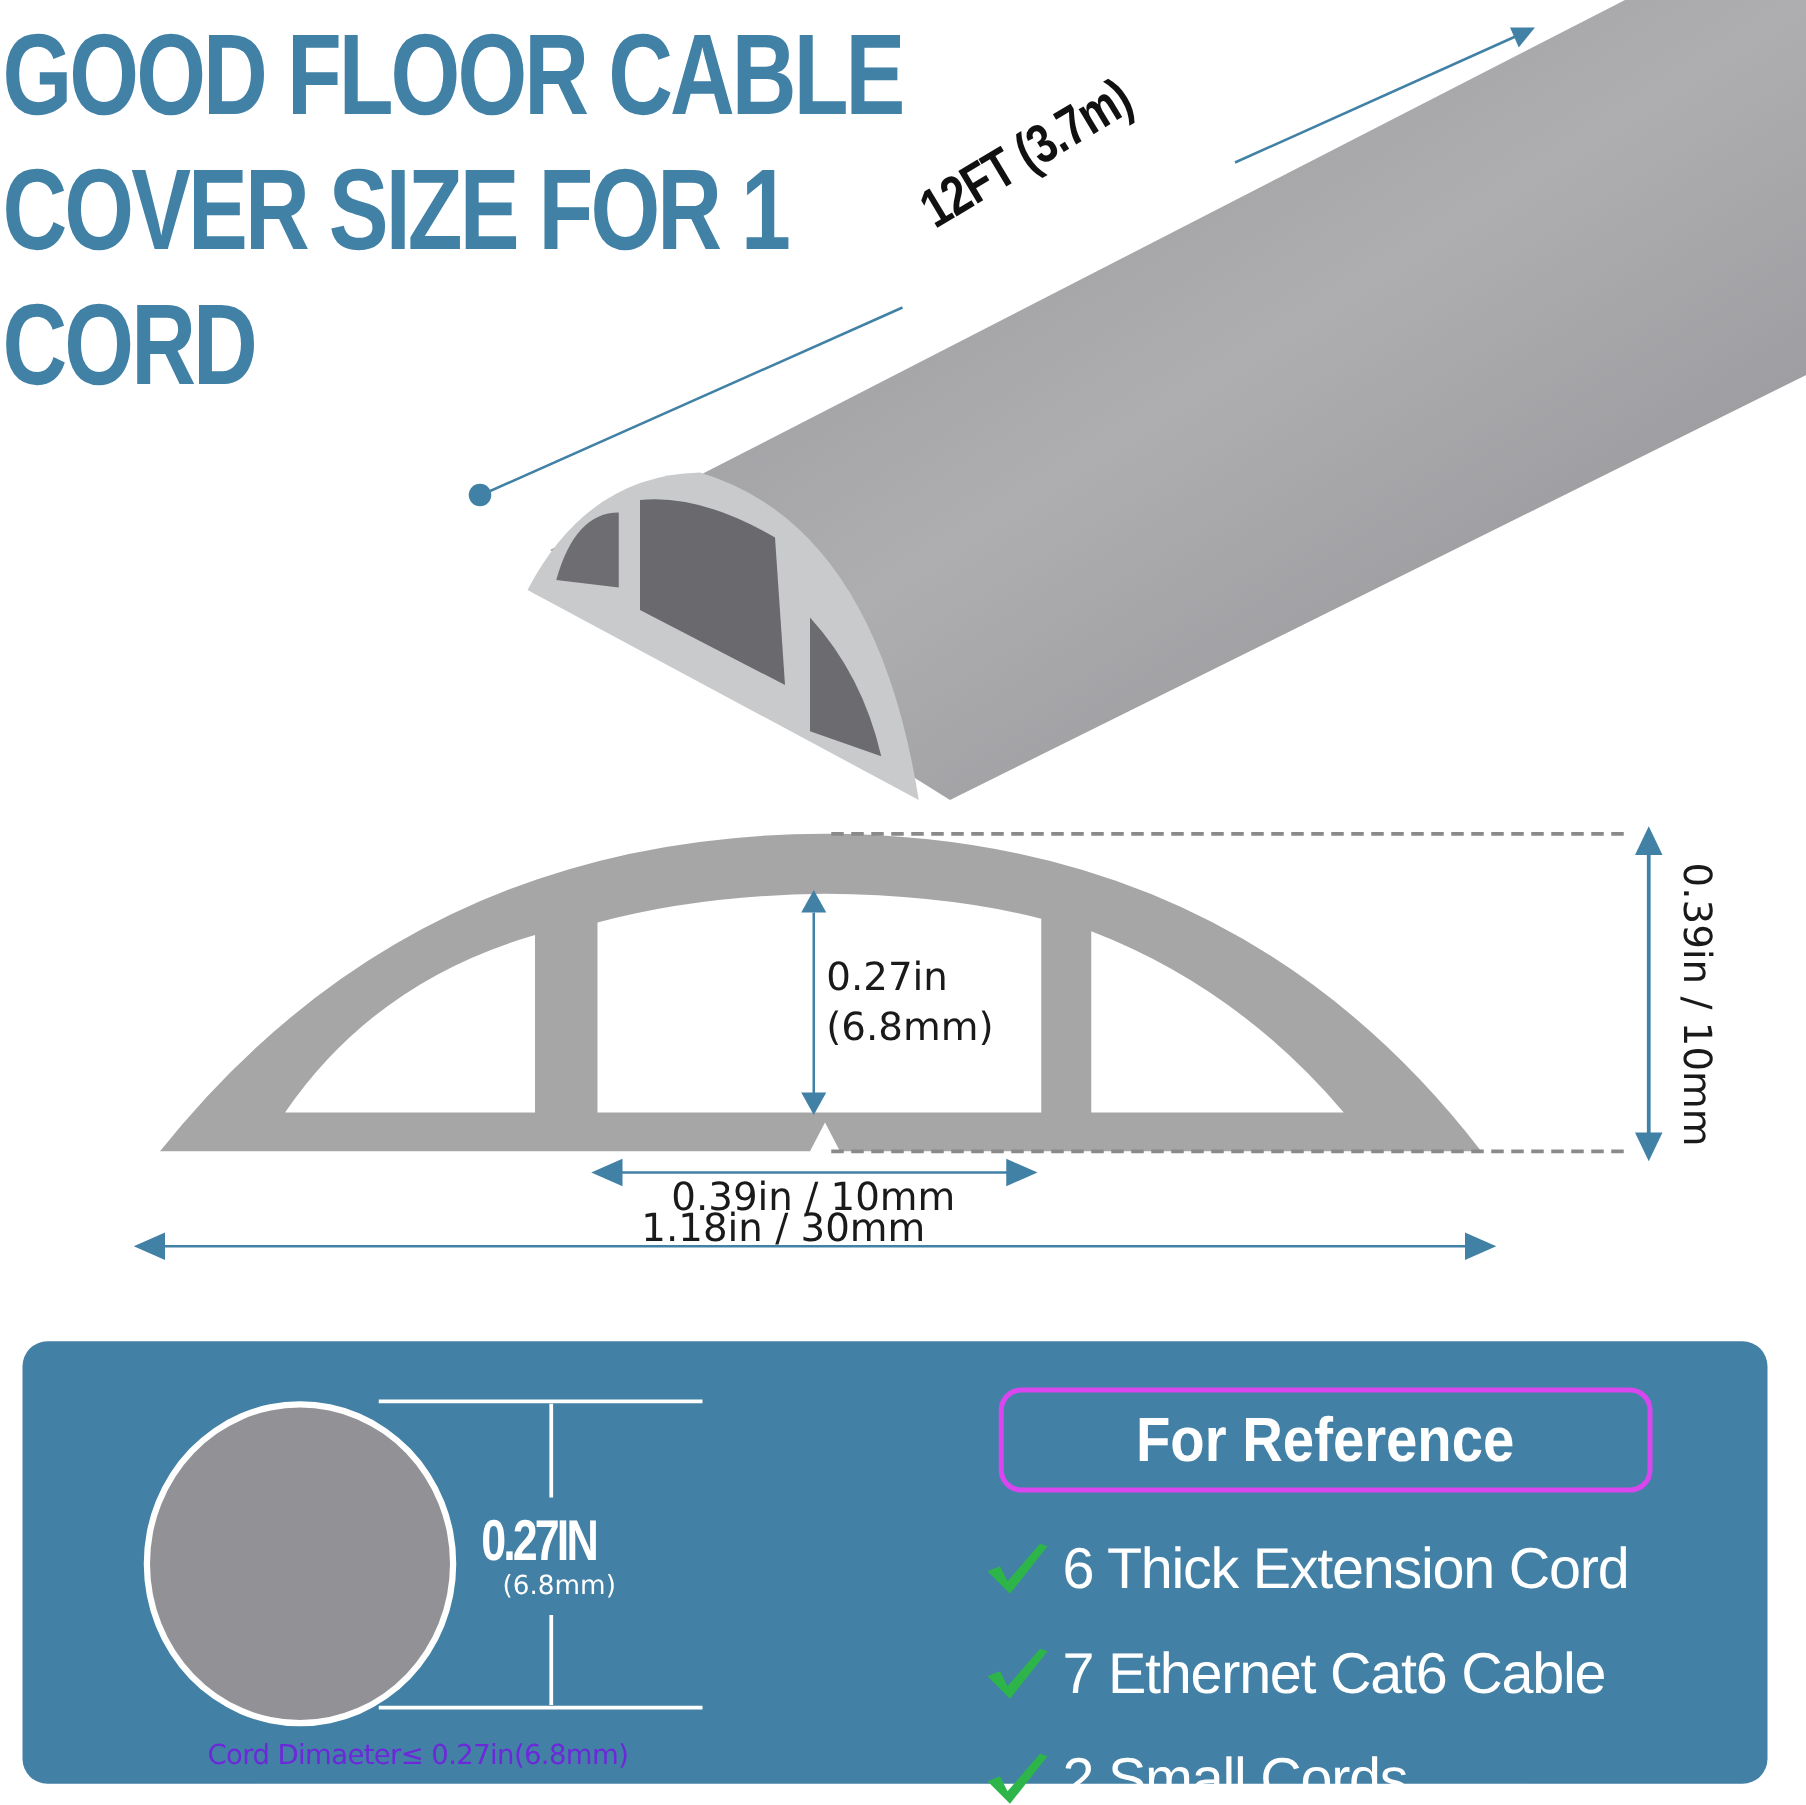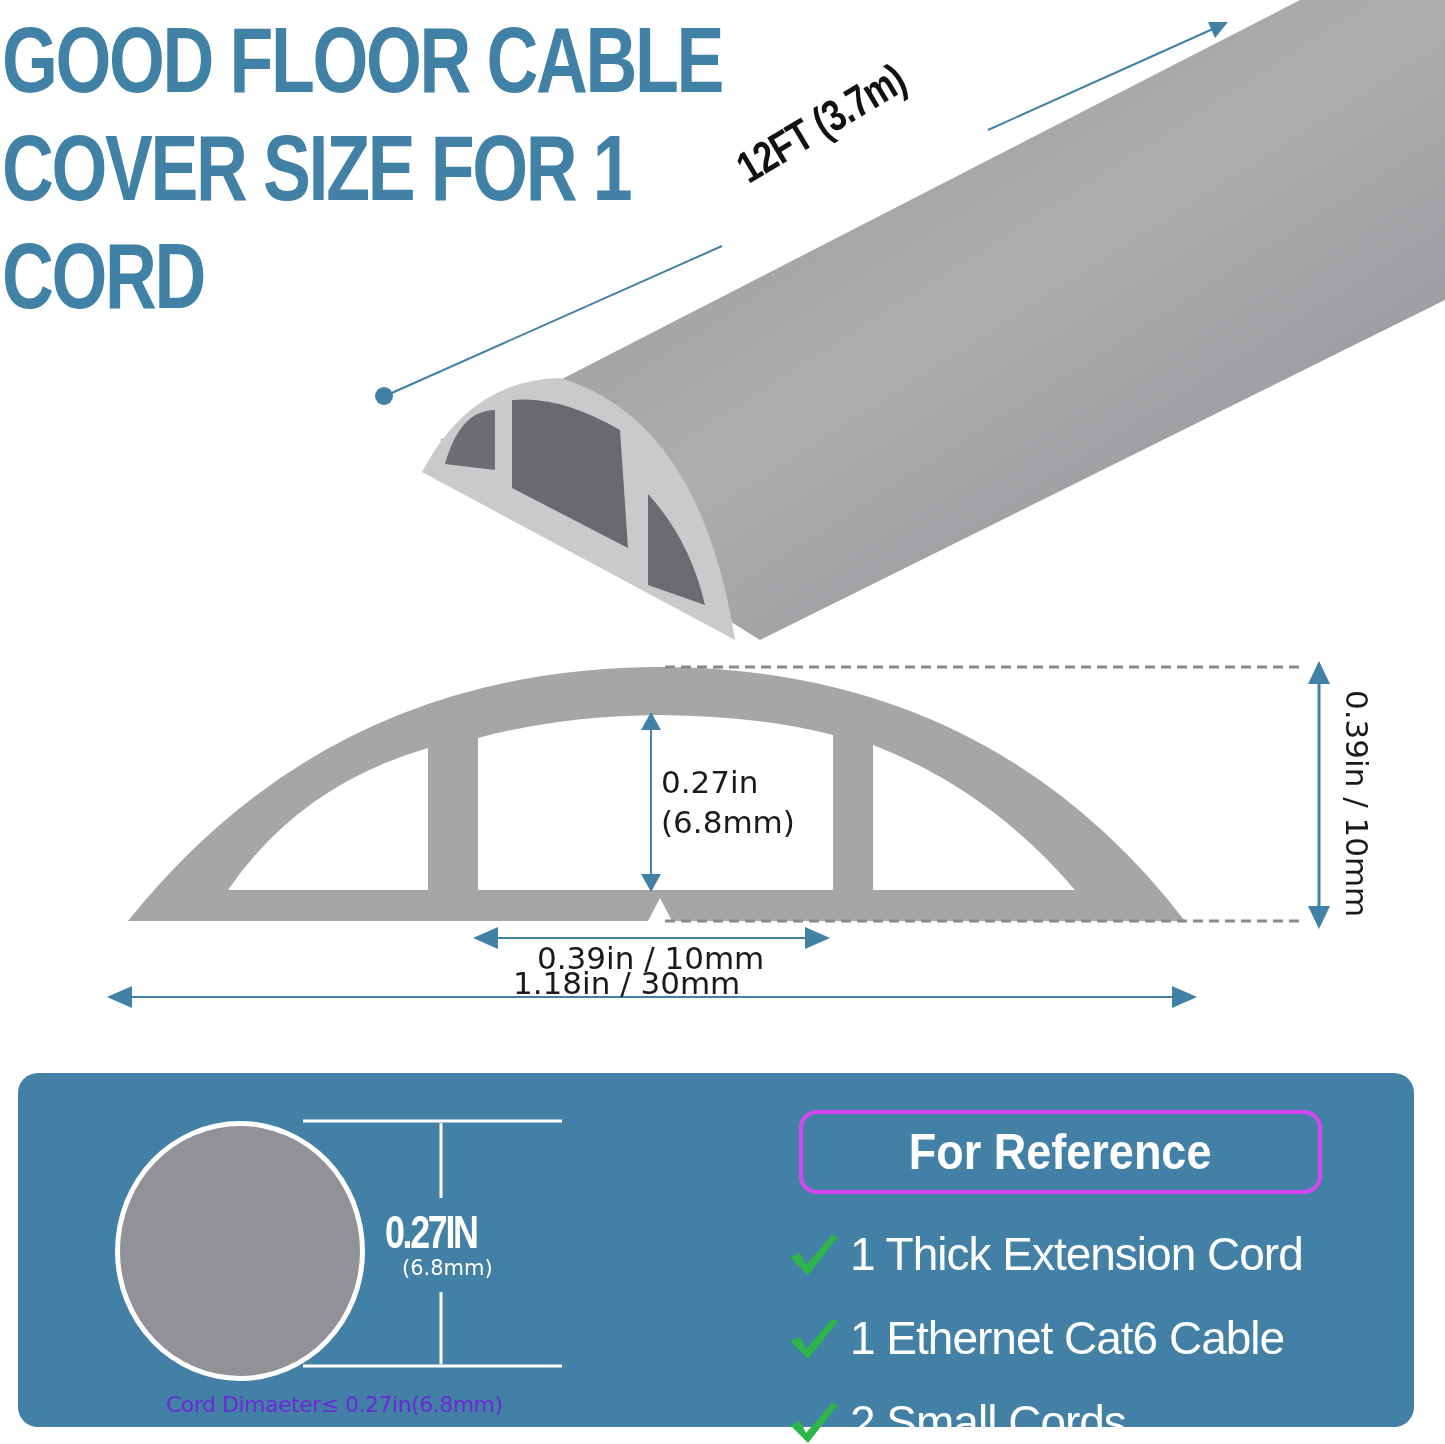--- a/index.html
+++ b/index.html
@@ -128,27 +128,27 @@
 
 <div class="ref-box">
     <span>For Reference</span>
   </div>
 
 <div class="ref-list">
   <div class="ref-item">
     <svg class="check" viewBox="0 0 52 46">
         <path d="M2,26 L12,22 L18,34 L44,4 L50,6 L20,44 Z" fill="#2db54a"></path>
       </svg>
-    <span>1 Thick Extension Cord</span>
+    <span>6 Thick Extension Cord</span>
   </div>
   <div class="ref-item">
     <svg class="check" viewBox="0 0 52 46">
         <path d="M2,26 L12,22 L18,34 L44,4 L50,6 L20,44 Z" fill="#2db54a"></path>
       </svg>
-    <span>1 Ethernet Cat6 Cable</span>
+    <span>7 Ethernet Cat6 Cable</span>
   </div>
   <div class="ref-item">
     <svg class="check" viewBox="0 0 52 46">
         <path d="M2,26 L12,22 L18,34 L44,4 L50,6 L20,44 Z" fill="#2db54a"></path>
       </svg>
     <span>2 Small Cords</span>
   </div>
 </div>
 
 </body></html>

